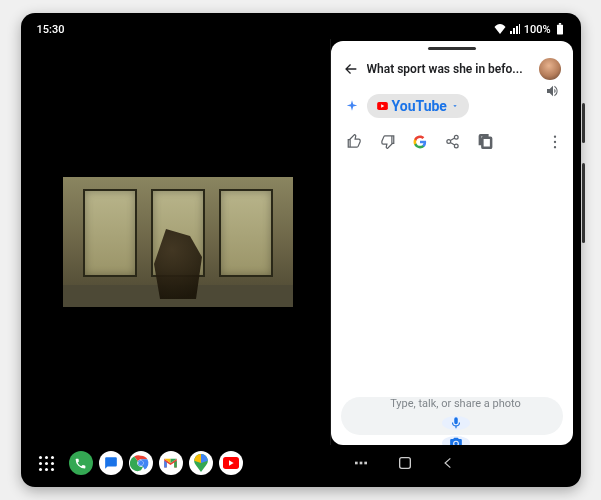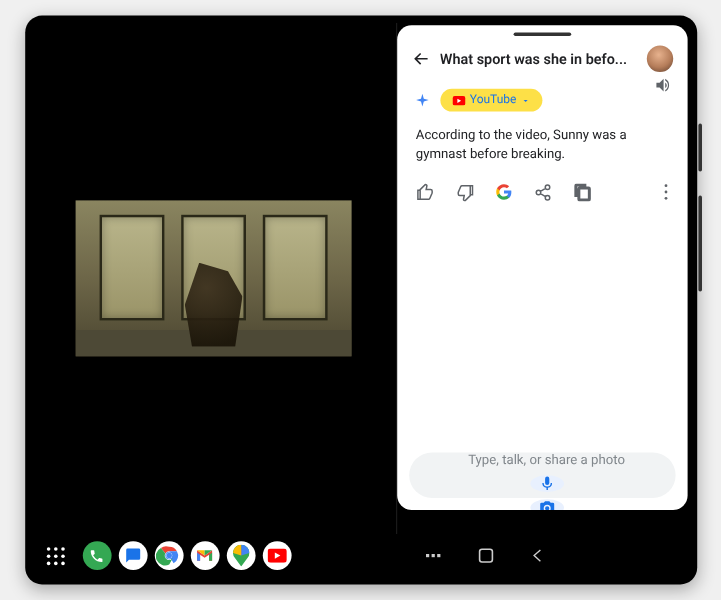--- a/index.html
+++ b/index.html
@@ -99,21 +99,21 @@
     background: #4d4936;
   }
   .hinge {
     width: 1px;
     background: #1a1a1a;
   }
   .right-pane {
     width: 242px;
     background: #fff;
     border-radius: 12px;
-    margin: 2px 2px 20px 0;
+    margin: 2px 2px 0 0;
     display: flex;
     flex-direction: column;
     position: relative;
     overflow: hidden;
   }
   .drag-handle {
     width: 48px;
     height: 3px;
     background: #333;
     border-radius: 2px;
@@ -150,24 +150,24 @@
     gap: 8px;
   }
   .sparkle {
     width: 14px; height: 14px;
     color: #4285F4;
   }
   .chip {
     display: flex;
     align-items: center;
     gap: 4px;
-    background: #fde047;
+    background: #e5e5e5;
     color: #1a73e8;
-    font-size: 10px;
-    font-weight: 400;
+    font-size: 14px;
+    font-weight: 700;
     padding: 4px 10px;
     border-radius: 12px;
   }
   .response {
     padding: 6px 16px;
     font-size: 11px;
     line-height: 1.45;
     color: #202124;
   }
   .actions {
@@ -251,20 +251,36 @@
 </style>
 </head>
 <body>
 
 <div class="device">
   <div class="side-button sb1"></div>
   <div class="side-button sb2"></div>
 
   <div class="screen">
 
+    <div class="status-bar">
+      <span>15:30</span>
+      <div class="status-right">
+        <svg width="12" height="10" viewBox="0 0 24 20">
+            <path fill="#fff" d="M12 20L1 6C4 2 8 0 12 0s8 2 11 6z"></path>
+          </svg>
+        <svg width="10" height="10" viewBox="0 0 20 20">
+            <path fill="#fff" d="M0 20h4v-6H0zM6 20h4V8H6zM12 20h4V4h-4zM18 20h2V0h-2z"></path>
+          </svg>
+        <span>100%</span>
+        <svg width="10" height="12" viewBox="0 0 12 20">
+            <rect x="1" y="3" width="10" height="16" rx="1" fill="#fff"></rect>
+            <rect x="4" y="0" width="4" height="3" rx="1" fill="#fff"></rect>
+          </svg>
+      </div>
+    </div>
 
     <div class="content-area">
       <div class="left-pane">
         <div class="video-thumb">
           <div class="floor"></div>
           <div class="window-frame">
             <div class="pane"></div>
             <div class="pane"></div>
             <div class="pane"></div>
           </div>
@@ -304,21 +320,20 @@
               </svg>
           </div>
         </div>
 
         <span class="speaker">
           <svg width="16" height="16" viewBox="0 0 24 24">
               <path fill="#5f6368" d="M3 9v6h4l5 5V4L7 9H3zm13 3a4 4 0 0 0-2-3.5v7A4 4 0 0 0 16 12zm-2-8v2a7 7 0 0 1 0 12v2a9 9 0 0 0 0-16z"></path>
             </svg>
         </span>
 
-        <div class="response">According to the video, Sunny was a gymnast before breaking.</div>
 
         <div class="actions">
           <span>
             <svg width="15" height="15" viewBox="0 0 24 24">
                 <path fill="none" stroke="#5f6368" stroke-width="2" d="M2 21h3V9H2v12zm19-11c0-1-.9-2-2-2h-6l1-5-.1-.7-.6-.6L12 1 5 8v13h11c.8 0 1.5-.5 1.8-1.2l3-7 .2-.8v-2z"></path>
               </svg>
           </span>
           <span>
             <svg width="15" height="15" viewBox="0 0 24 24">
                 <path fill="none" stroke="#5f6368" stroke-width="2" d="M22 3h-3v12h3V3zM3 14c0 1 .9 2 2 2h6l-1 5 .1.7.6.6L12 23l7-7V3H8c-.8 0-1.5.5-1.8 1.2l-3 7-.2.8v2z"></path>

